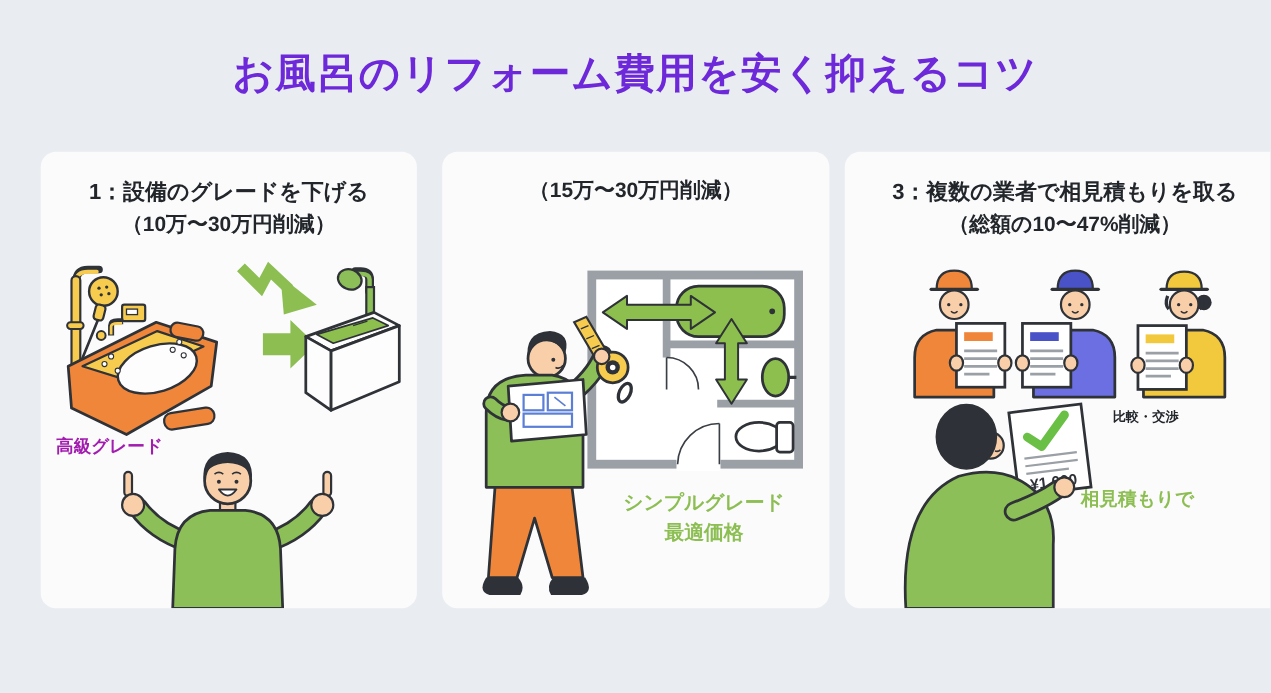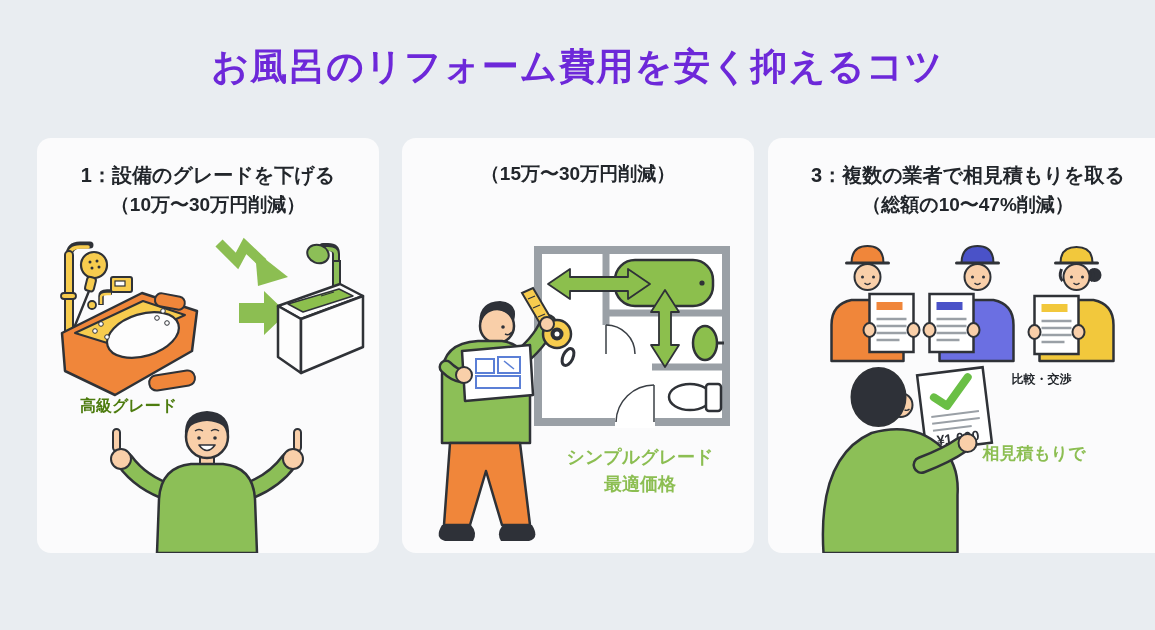--- a/index.html
+++ b/index.html
@@ -24,22 +24,22 @@
   .card2{left:402px;width:352px;}
   .card3{left:768px;width:400px;}
   .card-head{
     position:absolute;top:22px;left:0;width:100%;
     text-align:center;color:#22262b;
   }
   .card-head .line1{font-size:20px;font-weight:bold;line-height:1.55;}
   .card-head .line2{font-size:19px;font-weight:bold;line-height:1.45;}
   .illu{position:absolute;left:0;top:95px;width:100%;height:320px;}
   .tub-label{
-    position:absolute;font-size:16px;font-weight:bold;color:#4d7c0f;
-    text-align:center;top:258px;
+    position:absolute;font-size:16px;font-weight:bold;color:#a21caf;
+    top:258px;
   }
   .tub-label.left{left:14px;width:155px;}
   .tub-label.right{left:175px;width:165px;}
   .green-caption{
     position:absolute;text-align:center;
     font-size:18px;font-weight:bold;color:#8cbe52;line-height:1.5;
   }
   .card2 .green-caption{left:128px;width:220px;top:306px;}
   .card3 .green-caption{left:180px;width:172px;top:303px;font-size:17px;}
   .compare-label{

